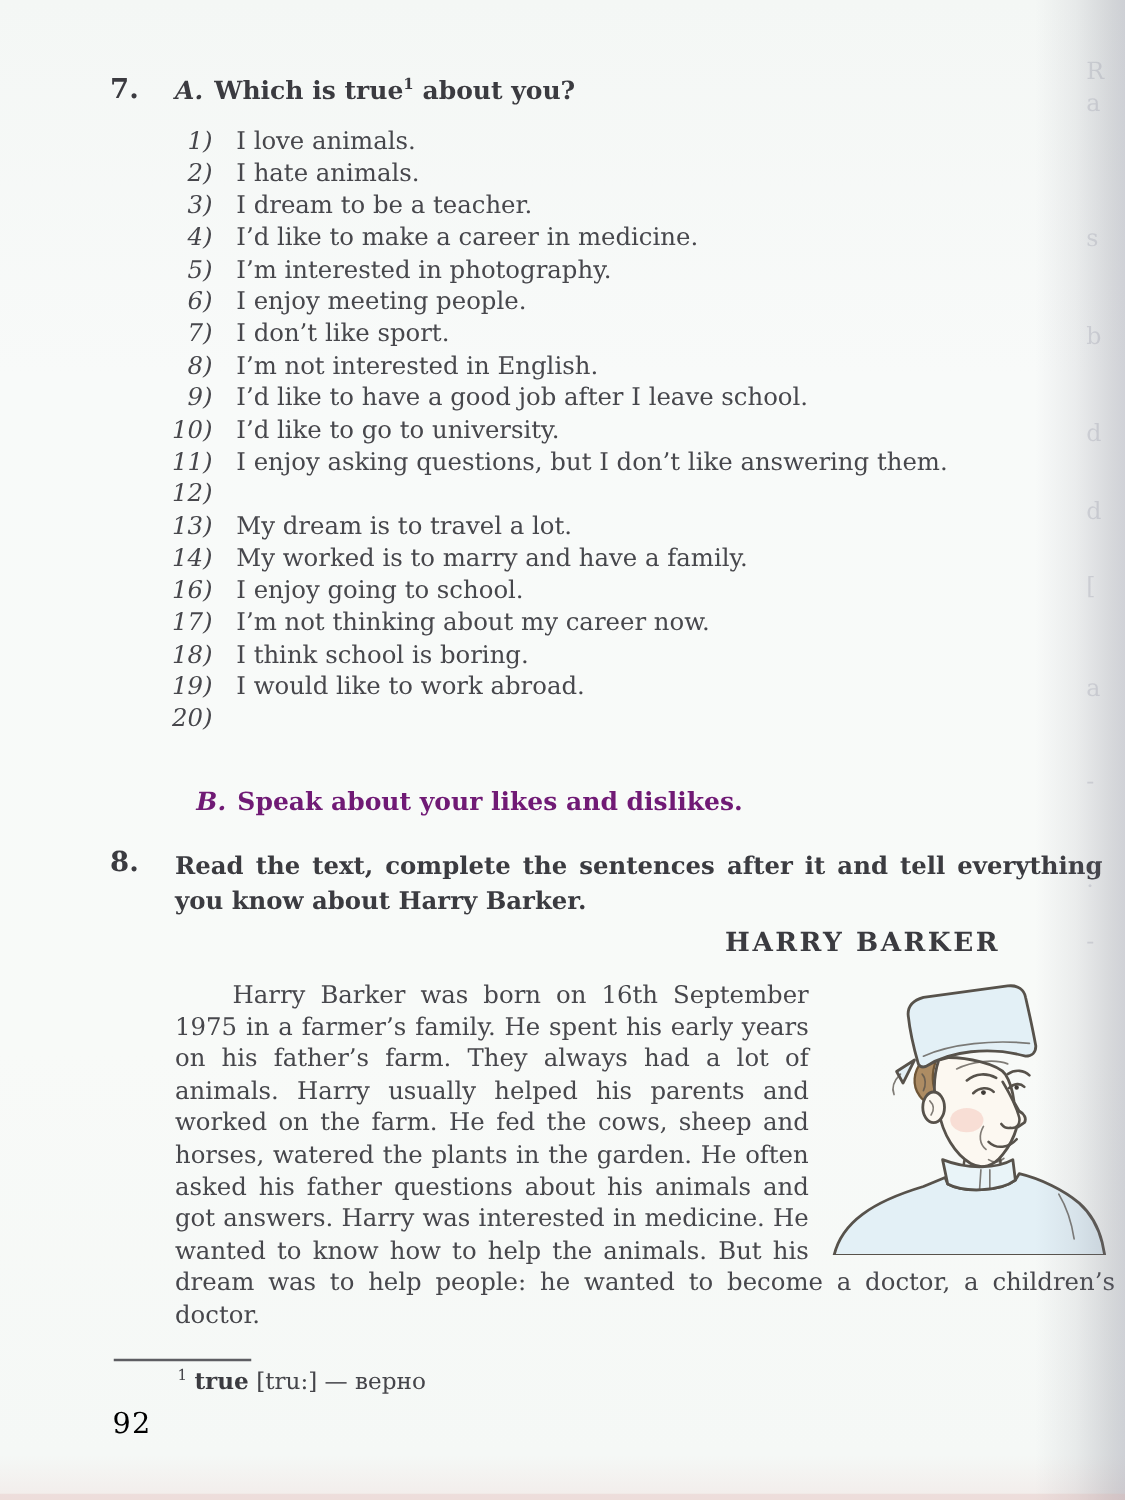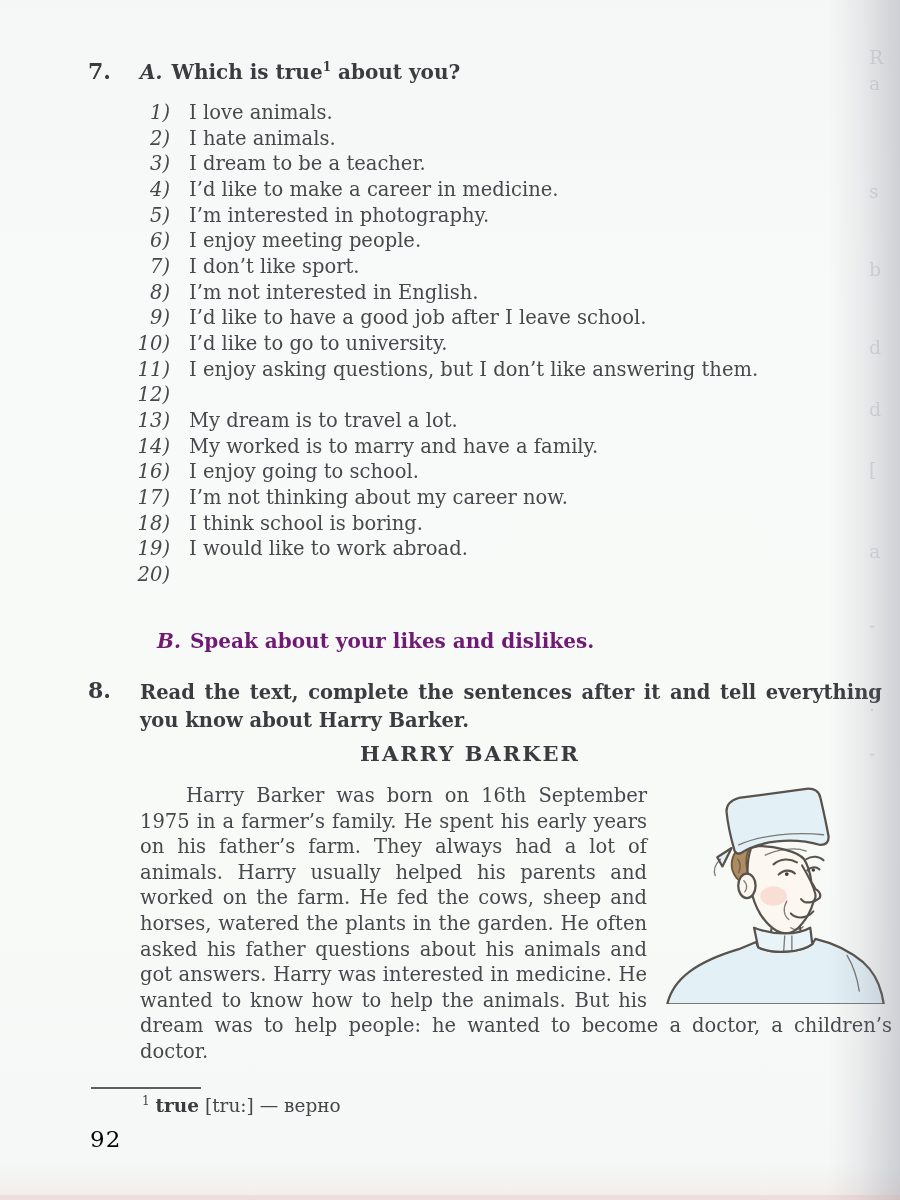--- a/index.html
+++ b/index.html
@@ -20,21 +20,21 @@
   .survey-list{position:absolute;top:100px;left:132px;width:748px;}
   .survey-item{display:flex;font-size:19.5px;line-height:25.65px;color:#47474c;}
   .item-num{width:38px;flex:none;text-align:right;font-style:italic;}
   .item-text{margin-left:19px;}
   
   .part-b{top:629px;left:140px;font-size:20px;font-weight:bold;color:#701a75;margin-left:17px;}
   
   .ex8-row{top:677px;left:88px;width:794px;}
   .ex8-instruction{font-size:19.5px;font-weight:bold;line-height:28px;text-align:justify;color:#3b3b40;padding-top:2px;width:742px;}
   
-  .story-title{top:741px;left:140px;width:660px;text-align:center;font-weight:bold;font-size:21px;letter-spacing:2px;color:#3b3b40;}
+  .story-title{top:741px;left:140px;width:660px;text-align:right;font-weight:bold;font-size:21px;letter-spacing:2px;color:#3b3b40;}
   .story{top:783px;left:140px;width:752px;font-size:19.5px;line-height:25.6px;text-align:justify;text-indent:46px;color:#47474c;}
   .illustration-float{float:right;width:235px;height:221px;margin:0 0 4px 10px;}
   .illustration-float svg{width:235px;height:221px;display:block;}
   
   .footnote-rule{top:1087px;left:91px;width:110px;height:0;border-top:2px solid #5d5d62;}
   .footnote{top:1095px;left:142px;font-size:18.5px;color:#45454a;}
   .fn-term{font-weight:bold;color:#3b3b40;}
   
   .page-number{top:1126px;left:90px;font-size:23px;letter-spacing:1px;color:#000000;}
   

